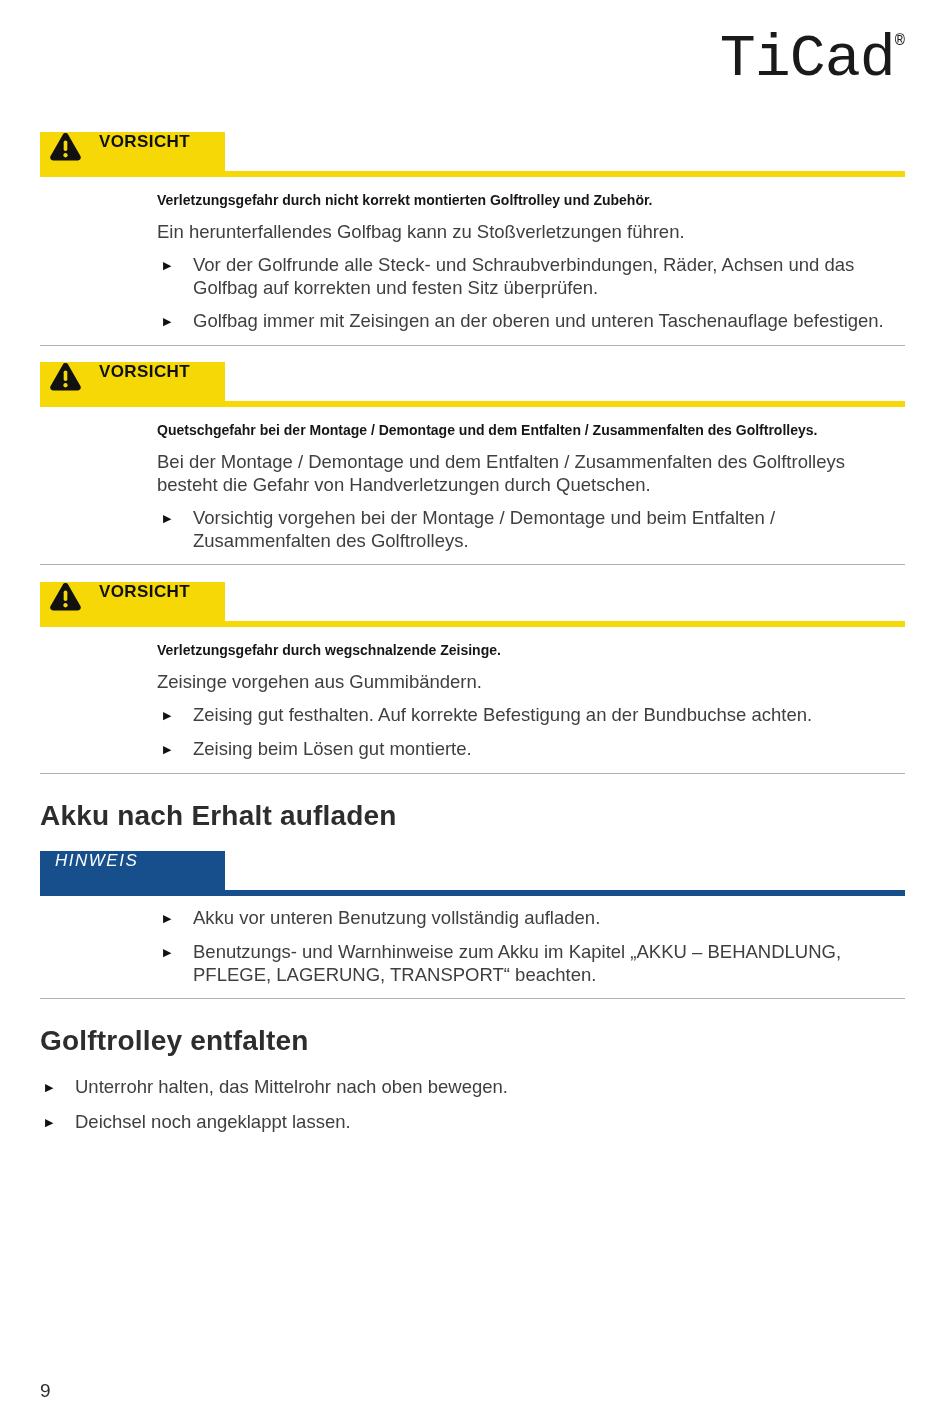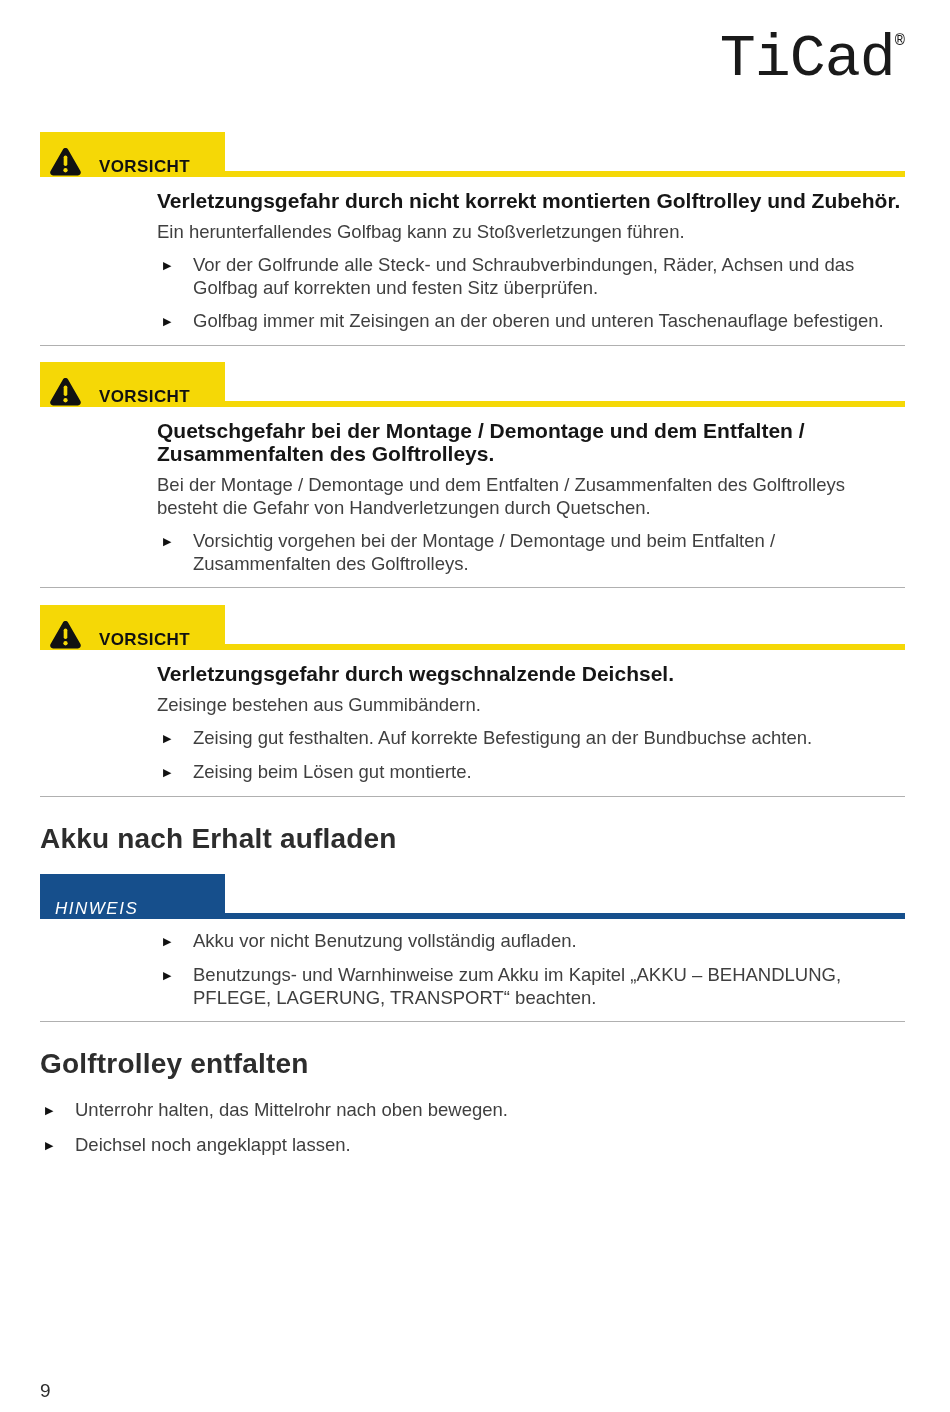--- a/index.html
+++ b/index.html
@@ -21,21 +21,21 @@
     font-size:60px; line-height:62px;
     color:#1a1a1a; letter-spacing:-1px;
   }
   .logo sup { font-size:17px; letter-spacing:0; vertical-align:30px; }
 
   
   .warn-header { position:relative; height:45px; }
   .warn-tab {
     position:relative; z-index:2;
     width:185px; height:45px;
-    display:flex; align-items:flex-end;
+    display:flex; align-items:flex-start;
     padding-left:9px;
   }
   .warn-tab.yellow { background:#F5D806; }
   .warn-tab.blue   { background:#164F8C; }
   .warn-bar {
     position:absolute; left:0; right:0; bottom:0; height:6px;
   }
   .warn-bar.yellow { background:#F5D806; }
   .warn-bar.blue   { background:#164F8C; }
   .warn-icon { width:33px; height:30px; display:inline-block; flex:none; }
@@ -47,21 +47,21 @@
   .note-label {
     margin-left:6px;
     font-style:italic; font-size:17px; color:#ffffff;
     letter-spacing:1.5px; font-weight:400;
   }
 
   
   .sec-body { padding-left:117px; }
   .sec-title {
     margin:12px 0 0 0;
-    font-weight:700; font-size:21px; line-height:23px;
+    font-weight:700; font-size:14px; line-height:23px;
     color:#161616;
   }
   .para { margin:8px 0 0 0; font-size:18.5px; line-height:23px; }
 
   ul.bullets { list-style:none; margin:0; padding:0 0 0 6px; }
   ul.bullets.outer { padding-left:5px; margin-top:18px; }
   ul.bullets li { display:flex; margin-top:10px; font-size:18.5px; line-height:23px; }
   ul.bullets.outer li { margin-top:11px; }
   ul.bullets li:first-child { margin-top:10px; }
   ul.bullets.outer li:first-child { margin-top:0; }
@@ -168,22 +168,22 @@
             <path d="M42.2,7.4 L4.8,72.3 c-3.5,6 0.9,13.5 7.8,13.5 h74.8 c6.9,0 11.3,-7.5 7.8,-13.5 L57.8,7.4 c-3.5,-6 -12.1,-6 -15.6,0 Z" fill="#111111"></path>
             <rect x="44.5" y="25" width="11" height="32" rx="5.5" fill="#F5D806"></rect>
             <circle cx="50" cy="70" r="6.5" fill="#F5D806"></circle>
           </svg>
         </span>
         <span class="warn-label">VORSICHT</span>
       </div>
       <div class="warn-bar yellow"></div>
     </div>
     <div class="sec-body">
-      <p class="sec-title">Verletzungsgefahr durch wegschnalzende Deichsel.</p>
-      <p class="para">Zeisinge bestehen aus Gummibändern.</p>
+      <p class="sec-title">Verletzungsgefahr durch wegschnalzende Zeisinge.</p>
+      <p class="para">Zeisinge vorgehen aus Gummibändern.</p>
       <ul class="bullets">
         <li>
           <span class="bmark">▶</span>
           <span class="btext">Zeising gut festhalten. Auf korrekte Befestigung an der Bundbuchse achten.</span>
         </li>
         <li>
           <span class="bmark">▶</span>
           <span class="btext">Zeising beim Lösen gut montierte.</span>
         </li>
       </ul>
@@ -197,21 +197,21 @@
     <div class="warn-header mt19">
       <div class="warn-tab blue">
         <span class="note-label">HINWEIS</span>
       </div>
       <div class="warn-bar blue"></div>
     </div>
     <div class="sec-body">
       <ul class="bullets">
         <li>
           <span class="bmark">▶</span>
-          <span class="btext">Akku vor nicht Benutzung vollständig aufladen.</span>
+          <span class="btext">Akku vor unteren Benutzung vollständig aufladen.</span>
         </li>
         <li>
           <span class="bmark">▶</span>
           <span class="btext">Benutzungs- und Warnhinweise zum Akku im Kapitel „AKKU – BEHANDLUNG, PFLEGE, LAGERUNG, TRANSPORT“ beachten.</span>
         </li>
       </ul>
     </div>
     <hr class="rule">
   </section>
 

